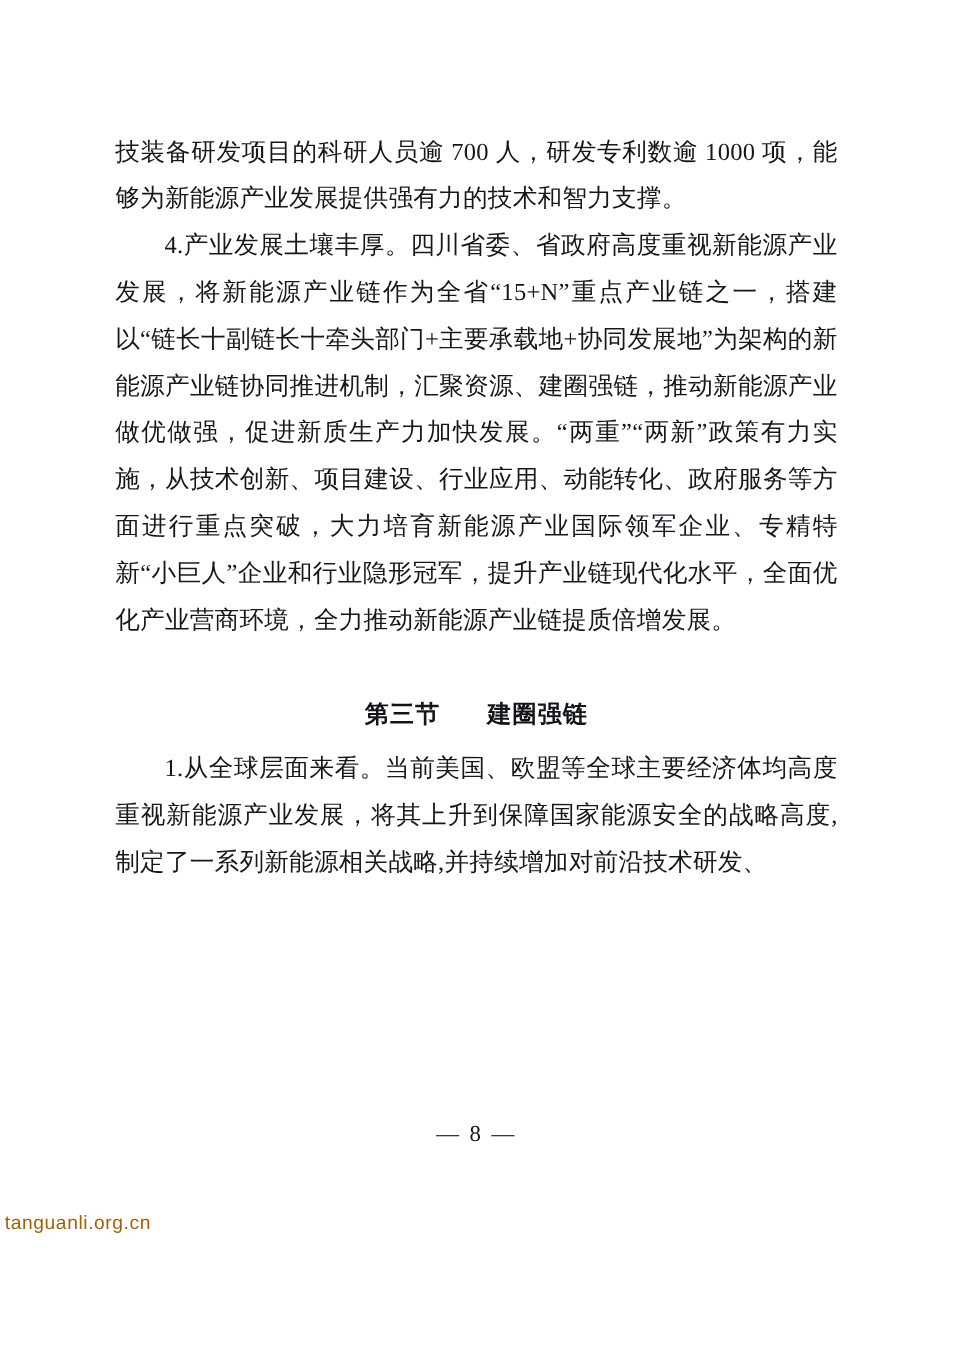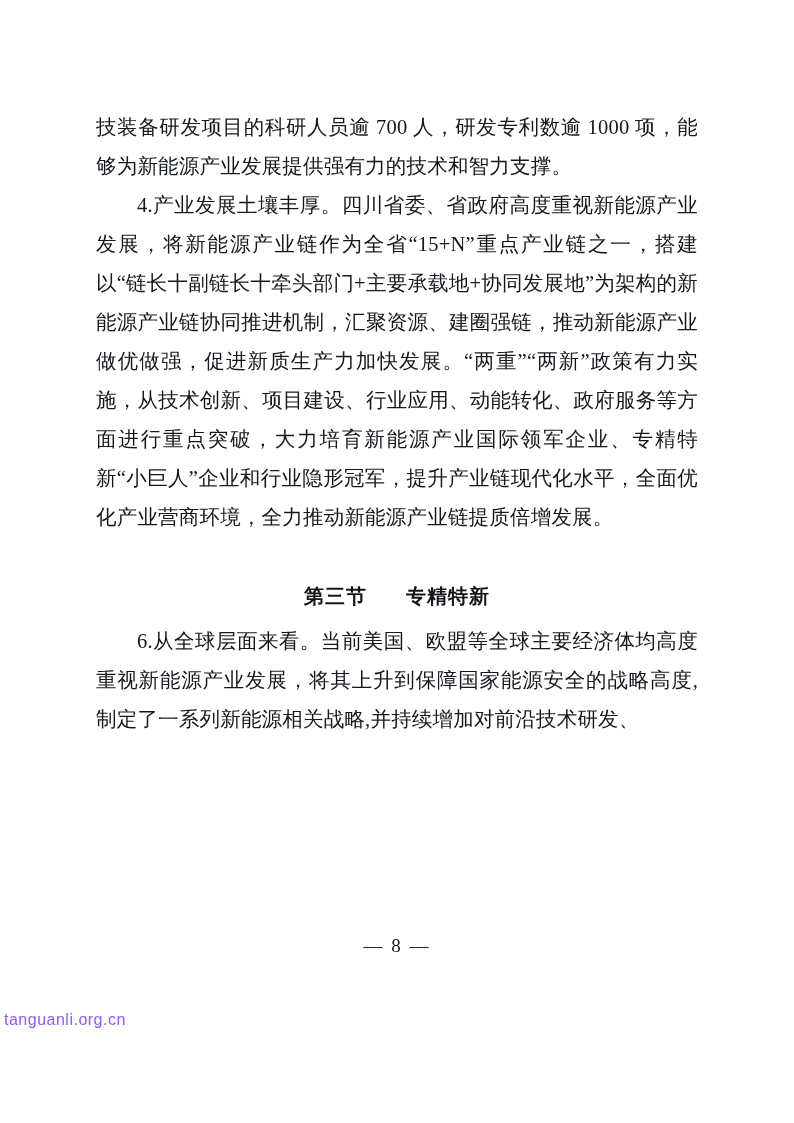--- a/index.html
+++ b/index.html
@@ -63,46 +63,46 @@
     color: #14181c;
     font-family: "Liberation Serif", "DejaVu Serif", serif;
     letter-spacing: 2px;
   }
   .watermark {
     position: absolute;
     left: 4px;
     bottom: 6px;
     font-family: "Liberation Sans", "DejaVu Sans", sans-serif;
     font-size: 16px;
-    color: #8b5cf6;
+    color: #a16207;
     letter-spacing: 0.5px;
   }
   .spacer-sm { height: 10px; }
 </style>
 </head>
 <body>
 
 <div class="page">
 
   <div class="body-text">
 
     <p class="para cont">技装备研发项目的科研人员逾 700 人，研发专利数逾 1000 项，能够为新能源产业发展提供强有力的技术和智力支撑。</p>
 
     <p class="para">4.产业发展土壤丰厚。四川省委、省政府高度重视新能源产业发展，将新能源产业链作为全省“15+N”重点产业链之一，搭建以“链长十副链长十牵头部门+主要承载地+协同发展地”为架构的新能源产业链协同推进机制，汇聚资源、建圈强链，推动新能源产业做优做强，促进新质生产力加快发展。“两重”“两新”政策有力实施，从技术创新、项目建设、行业应用、动能转化、政府服务等方面进行重点突破，大力培育新能源产业国际领军企业、专精特新“小巨人”企业和行业隐形冠军，提升产业链现代化水平，全面优化产业营商环境，全力推动新能源产业链提质倍增发展。</p>
 
     <div class="spacer-sm"></div>
 
     <h2 class="section-heading">
       <span>第三节</span>
       <span class="gap"></span>
-      <span>专精特新</span>
+      <span>建圈强链</span>
     </h2>
 
 
-    <p class="para">6.从全球层面来看。当前美国、欧盟等全球主要经济体均高度重视新能源产业发展，将其上升到保障国家能源安全的战略高度,制定了一系列新能源相关战略,并持续增加对前沿技术研发、</p>
+    <p class="para">1.从全球层面来看。当前美国、欧盟等全球主要经济体均高度重视新能源产业发展，将其上升到保障国家能源安全的战略高度,制定了一系列新能源相关战略,并持续增加对前沿技术研发、</p>
 
   </div>
 
   <div class="page-number">— 8 —</div>
 
   <div class="watermark">tanguanli.org.cn</div>
 
 </div>
 
 </body></html>

